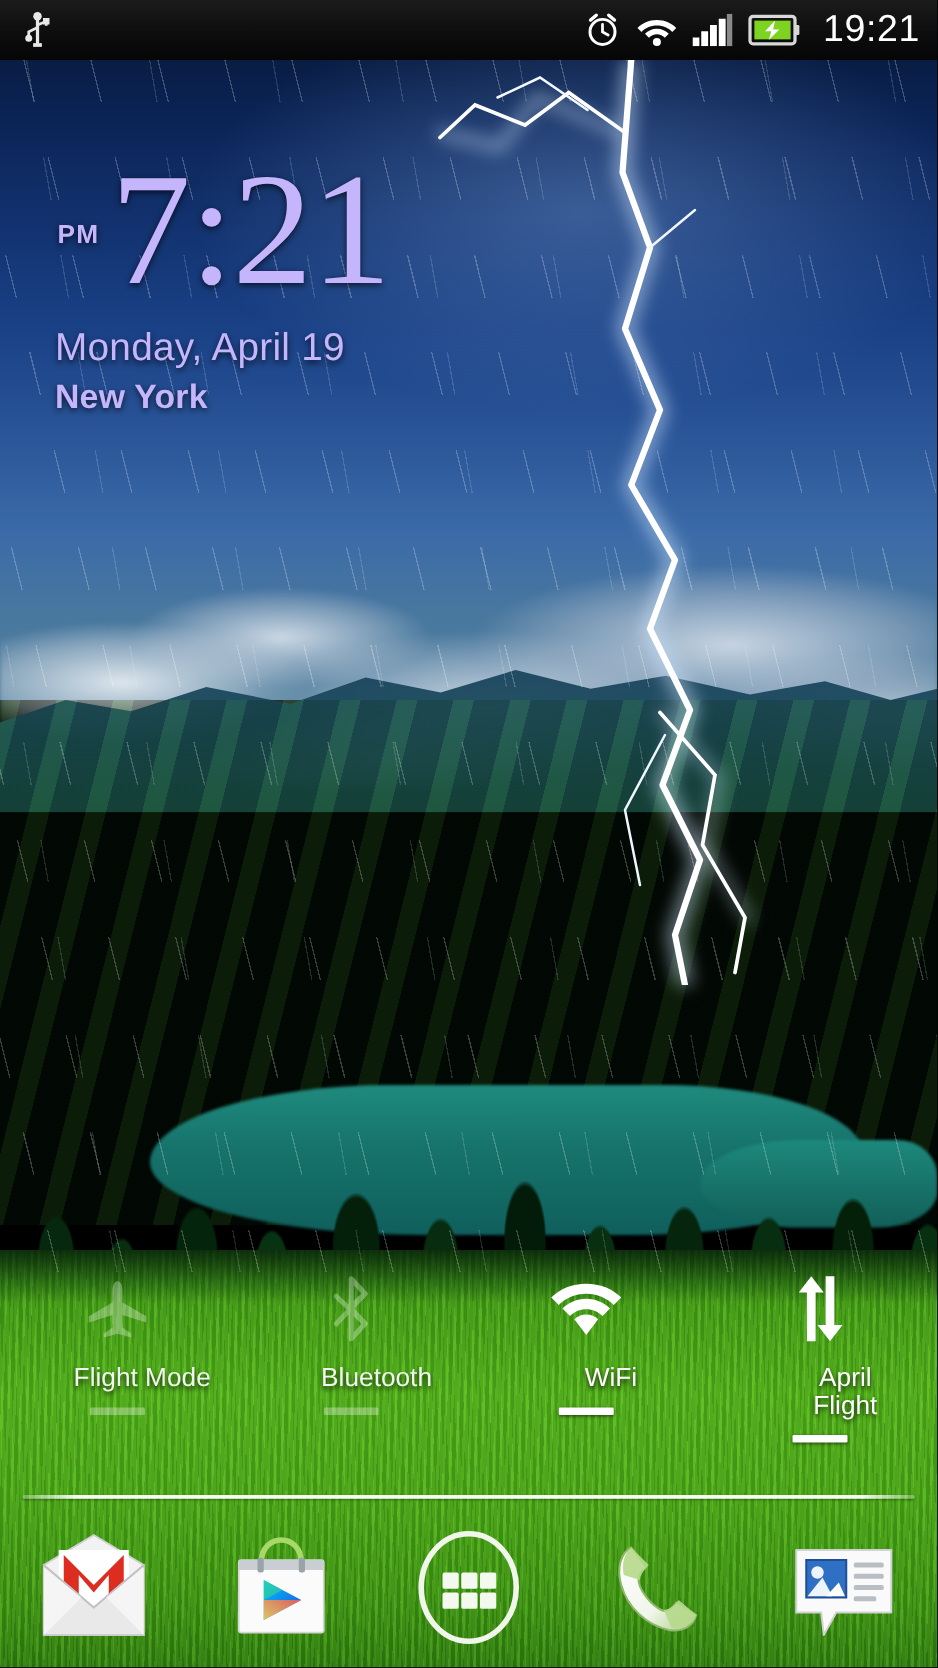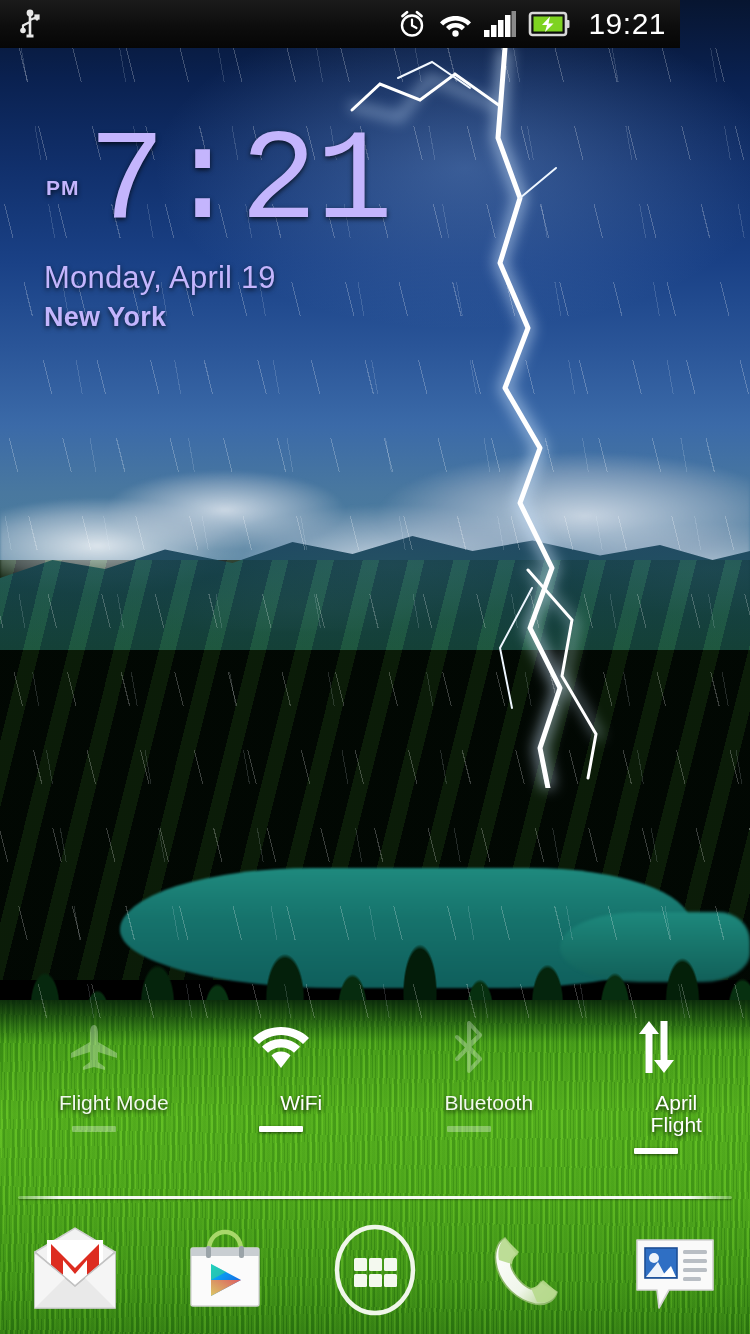--- a/index.html
+++ b/index.html
@@ -138,21 +138,21 @@
 
   
   .bolt { position:absolute; }
   .bolt-main {
     left:0; top:48px; width:750px; height:740px;
   }
   .bolt-glow { filter:blur(7px); opacity:.55; }
 
   
   #statusbar {
-    position:absolute; top:0; left:0; width:680px; height:48px;
+    position:absolute; top:0; left:0; width:750px; height:48px;
     background:linear-gradient(180deg,#1b1b1b 0%,#0d0d0d 55%,#060606 100%);
     display:flex; align-items:center;
     padding:0 14px 0 18px;
     z-index:40;
   }
   #sb-left { display:flex; align-items:center; gap:10px; }
   #sb-right { margin-left:auto; display:flex; align-items:center; gap:12px; }
   .sb-clock {
     color:#fff; font-size:30px; letter-spacing:.5px;
     font-family:"Liberation Sans", sans-serif;
@@ -166,21 +166,21 @@
     text-shadow:0 2px 5px rgba(0,0,0,.72);
   }
   .clock-row { display:flex; align-items:flex-end; }
   .ampm {
     font-size:21px; font-weight:700; letter-spacing:1px;
     margin:0 9px 38px 2px;
   }
   .time-big {
     font-size:128px; line-height:.86;
     font-weight:300; letter-spacing:-1px;
-    font-family:Liberation Mono, monospace;
+    font-family:Liberation Serif, serif;
   }
   .date-line { font-size:31px; margin-top:22px; font-weight:400; letter-spacing:.2px; }
   .city-line { font-size:27px; margin-top:6px; font-weight:700; letter-spacing:.2px; }
 
   
   #weather-widget {
     position:absolute; right:42px; top:150px; z-index:30;
     color:#fff; text-align:center;
     text-shadow:0 2px 5px rgba(0,0,0,.72);
   }
@@ -319,40 +319,40 @@
     <div class="toggle off">
       <div class="tg-icon">
         <svg width="52" height="50" viewBox="0 0 52 50">
           <path d="M26 3 C23 3 22 7 22 12 L22 20 L3 31 L3 36 L22 30 L22 40 L15 45 L15 48 L26 45 L37 48 L37 45 L30 40 L30 30 L49 36 L49 31 L30 20 L30 12 C30 7 29 3 26 3 Z" fill="#ffffff"></path>
         </svg>
       </div>
       <div class="tg-label">Flight Mode</div>
       <div class="tg-bar"></div>
     </div>
 
+    <div class="toggle off">
+      <div class="tg-icon">
+        <svg width="40" height="52" viewBox="0 0 40 52">
+          <path d="M20 2 L20 24 L31 14 L20 2 Z M20 26 L20 50 L31 38 L20 26 Z" fill="none" stroke="#ffffff" stroke-width="4" stroke-linejoin="round"></path>
+          <path d="M8 16 L31 38 M8 38 L31 14" stroke="#ffffff" stroke-width="4" stroke-linecap="round"></path>
+        </svg>
+      </div>
+      <div class="tg-label">Bluetooth</div>
+      <div class="tg-bar"></div>
+    </div>
+
     <div class="toggle">
       <div class="tg-icon">
         <svg width="58" height="48" viewBox="0 0 58 48">
           <path d="M29 4 C18 4 8 8 1 15 L7 21 C12.5 15.5 20.3 12 29 12 C37.7 12 45.5 15.5 51 21 L57 15 C50 8 40 4 29 4 Z" fill="#ffffff"></path>
           <path d="M29 16 C21.5 16 14.8 19 10 23.8 L16 29.8 C19.4 26.4 23.9 24.4 29 24.4 C34.1 24.4 38.6 26.4 42 29.8 L48 23.8 C43.2 19 36.5 16 29 16 Z" fill="#ffffff"></path>
           <path d="M29 28.5 C25.3 28.5 21.9 30 19.5 32.4 L29 45 L38.5 32.4 C36.1 30 32.7 28.5 29 28.5 Z" fill="#ffffff"></path>
         </svg>
       </div>
       <div class="tg-label">WiFi</div>
-      <div class="tg-bar"></div>
-    </div>
-
-    <div class="toggle off">
-      <div class="tg-icon">
-        <svg width="40" height="52" viewBox="0 0 40 52">
-          <path d="M20 2 L20 24 L31 14 L20 2 Z M20 26 L20 50 L31 38 L20 26 Z" fill="none" stroke="#ffffff" stroke-width="4" stroke-linejoin="round"></path>
-          <path d="M8 16 L31 38 M8 38 L31 14" stroke="#ffffff" stroke-width="4" stroke-linecap="round"></path>
-        </svg>
-      </div>
-      <div class="tg-label">Bluetooth</div>
       <div class="tg-bar"></div>
     </div>
 
     <div class="toggle">
       <div class="tg-icon">
         <svg width="46" height="56" viewBox="0 0 46 56">
           <path d="M16 2 L6 15 L12.5 15 L12.5 54 L19.5 54 L19.5 15 L26 15 Z" fill="#ffffff"></path>
           <path d="M31 54 L41 41 L34.5 41 L34.5 2 L27.5 2 L27.5 41 L21 41 Z" fill="#ffffff"></path>
         </svg>
       </div>

